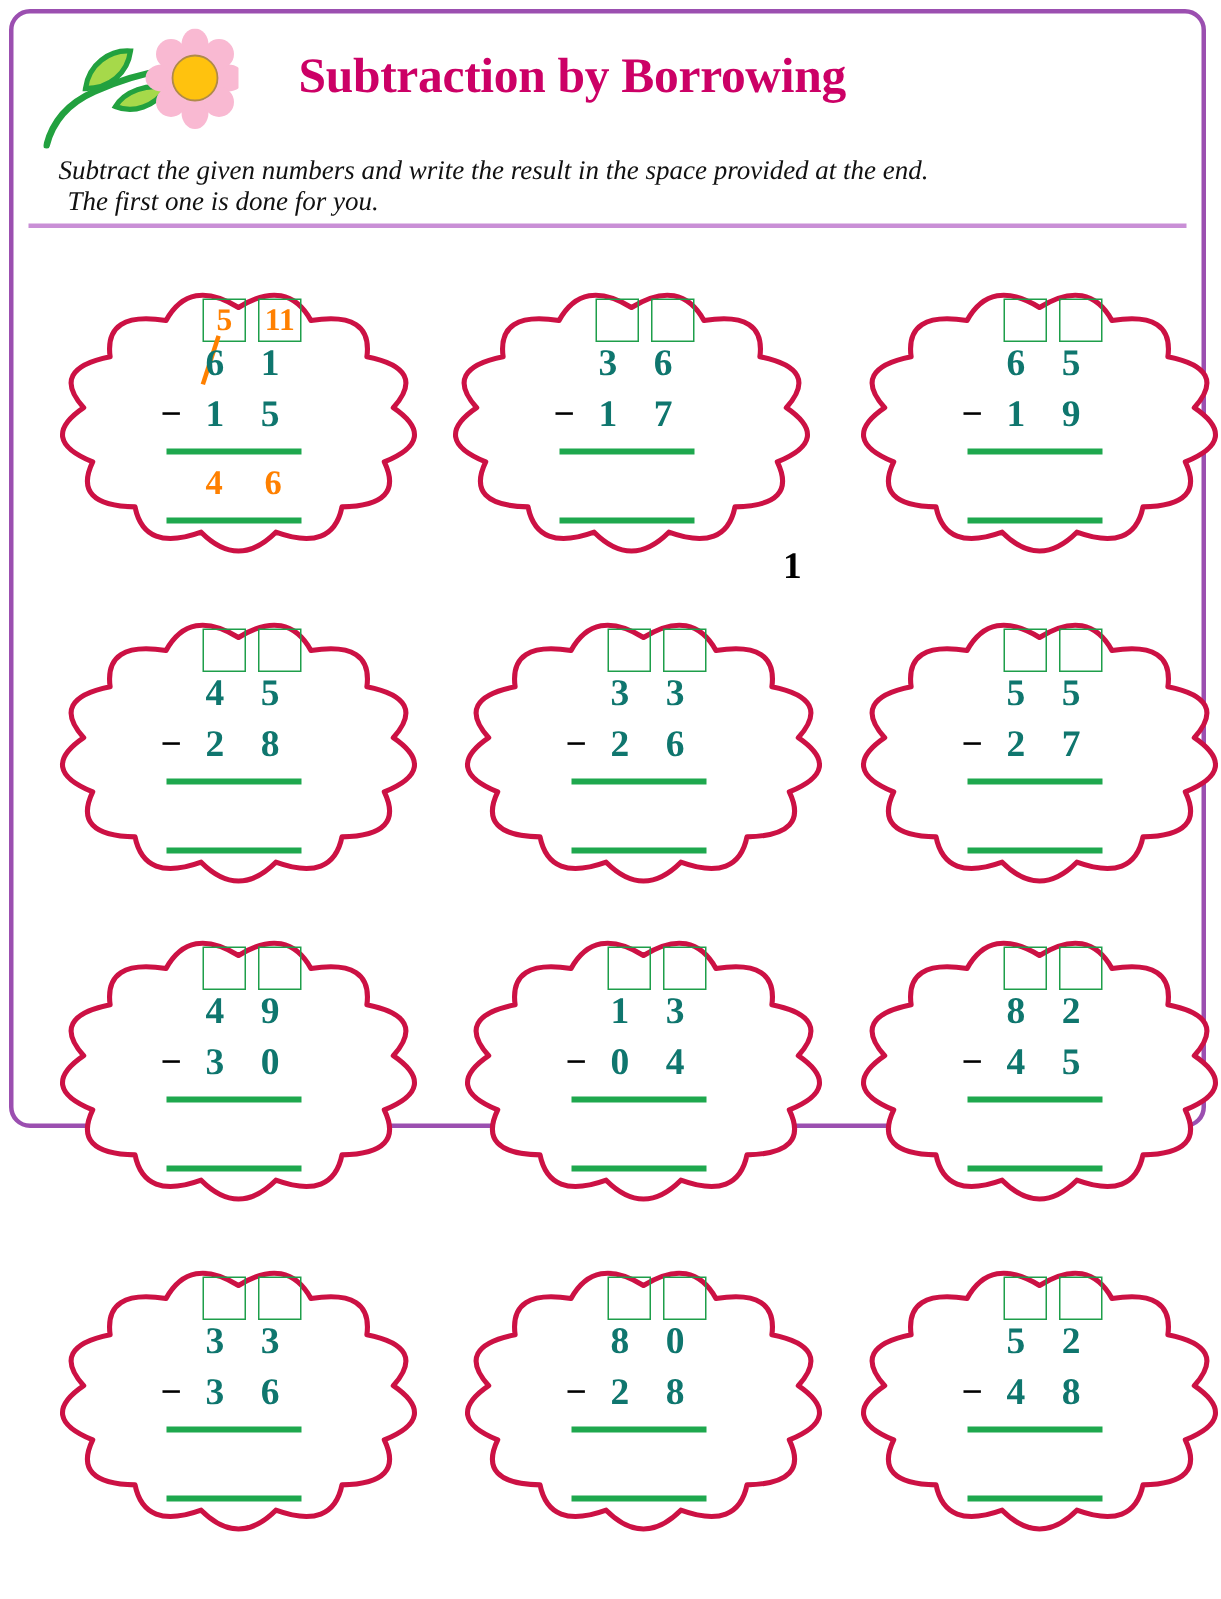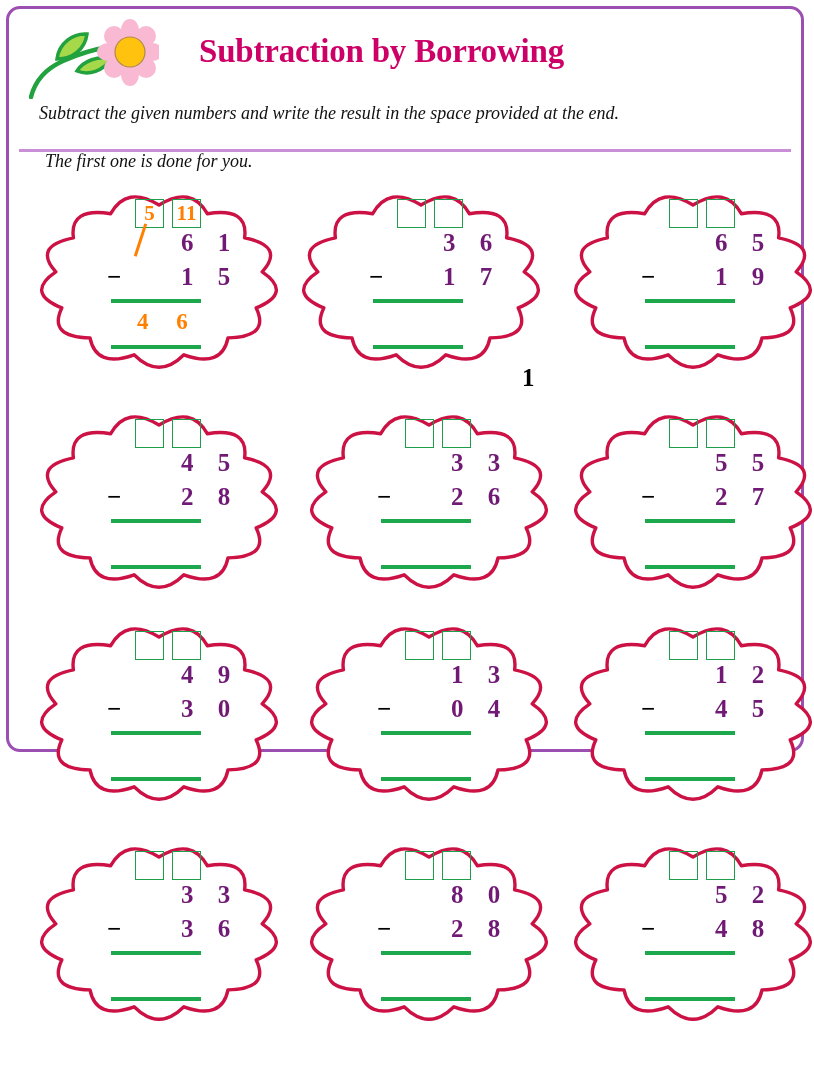--- a/index.html
+++ b/index.html
@@ -70,21 +70,21 @@
     position: absolute;
     left: 30px;
     top: 94px;
     width: 730px;
     font-family: "Liberation Serif", serif;
     font-size: 18px;
     line-height: 21px;
     color: #111111;
     font-style: italic;
   }
-  #instructions .line2 { padding-left: 6px; display: block; margin-top: 27px; }
+  #instructions .line2 { padding-left: 6px; display: block; }
 
   
   #grid {
     position: absolute;
     left: 0;
     top: 160px;
     width: 792px;
     height: 880px;
   }
 
@@ -134,23 +134,22 @@
   }
   .bbox.tens { left: 0; }
   .bbox.ones { left: 37px; }
 
   
   .minuend, .subtrahend {
     position: absolute;
     font-family: "Liberation Serif", serif;
     font-weight: bold;
     font-size: 25px;
-    color: #701a75;
+    color: #0f766e;
     letter-spacing: 9px;
-    margin-left: 44px;
   }
   .minuend {
     left: 110px;
     top: 52px;
   }
   .subtrahend {
     left: 110px;
     top: 86px;
   }
   .minus-sign {
@@ -394,21 +393,21 @@
       <div class="cell" style="left: 552px; top: 440px;">
         <svg class="cloud" viewBox="0 0 264 215">
             <path d="M 132.0 28.0 Q 164.4 8.1 180.3 36.7 Q 221.7 30.0 217.6 60.8 Q 258.4 69.0 235.2 94.8 Q 266.2 115.9 229.2 130.9 Q 243.3 160.1 201.0 160.9 Q 194.8 191.5 156.9 177.8 Q 132.0 202.8 107.1 177.8 Q 69.2 191.5 63.0 160.9 Q 20.7 160.1 34.8 130.9 Q -2.2 115.9 28.8 94.8 Q 5.6 69.0 46.4 60.8 Q 42.3 30.0 83.7 36.7 Q 99.6 8.1 132.0 28.0 Z" fill="#ffffff" stroke="#CC1144" stroke-width="3.4" stroke-linejoin="round"></path>
           </svg>
     <div class="sum">
       <div class="borrow-row">
         <div class="bbox tens"></div>
         <div class="bbox ones"></div>
       </div>
 
-      <div class="minuend">1 2</div>
+      <div class="minuend">8 2</div>
       <div class="minus-sign">−</div>
       <div class="subtrahend">4 5</div>
       <div class="rule top"></div>
       <div class="answer"></div>
       <div class="rule bottom"></div>
     </div>
       </div>
       <div class="cell" style="left: 18px; top: 660px;">
         <svg class="cloud" viewBox="0 0 264 215">
             <path d="M 132.0 28.0 Q 164.4 8.1 180.3 36.7 Q 221.7 30.0 217.6 60.8 Q 258.4 69.0 235.2 94.8 Q 266.2 115.9 229.2 130.9 Q 243.3 160.1 201.0 160.9 Q 194.8 191.5 156.9 177.8 Q 132.0 202.8 107.1 177.8 Q 69.2 191.5 63.0 160.9 Q 20.7 160.1 34.8 130.9 Q -2.2 115.9 28.8 94.8 Q 5.6 69.0 46.4 60.8 Q 42.3 30.0 83.7 36.7 Q 99.6 8.1 132.0 28.0 Z" fill="#ffffff" stroke="#CC1144" stroke-width="3.4" stroke-linejoin="round"></path>

